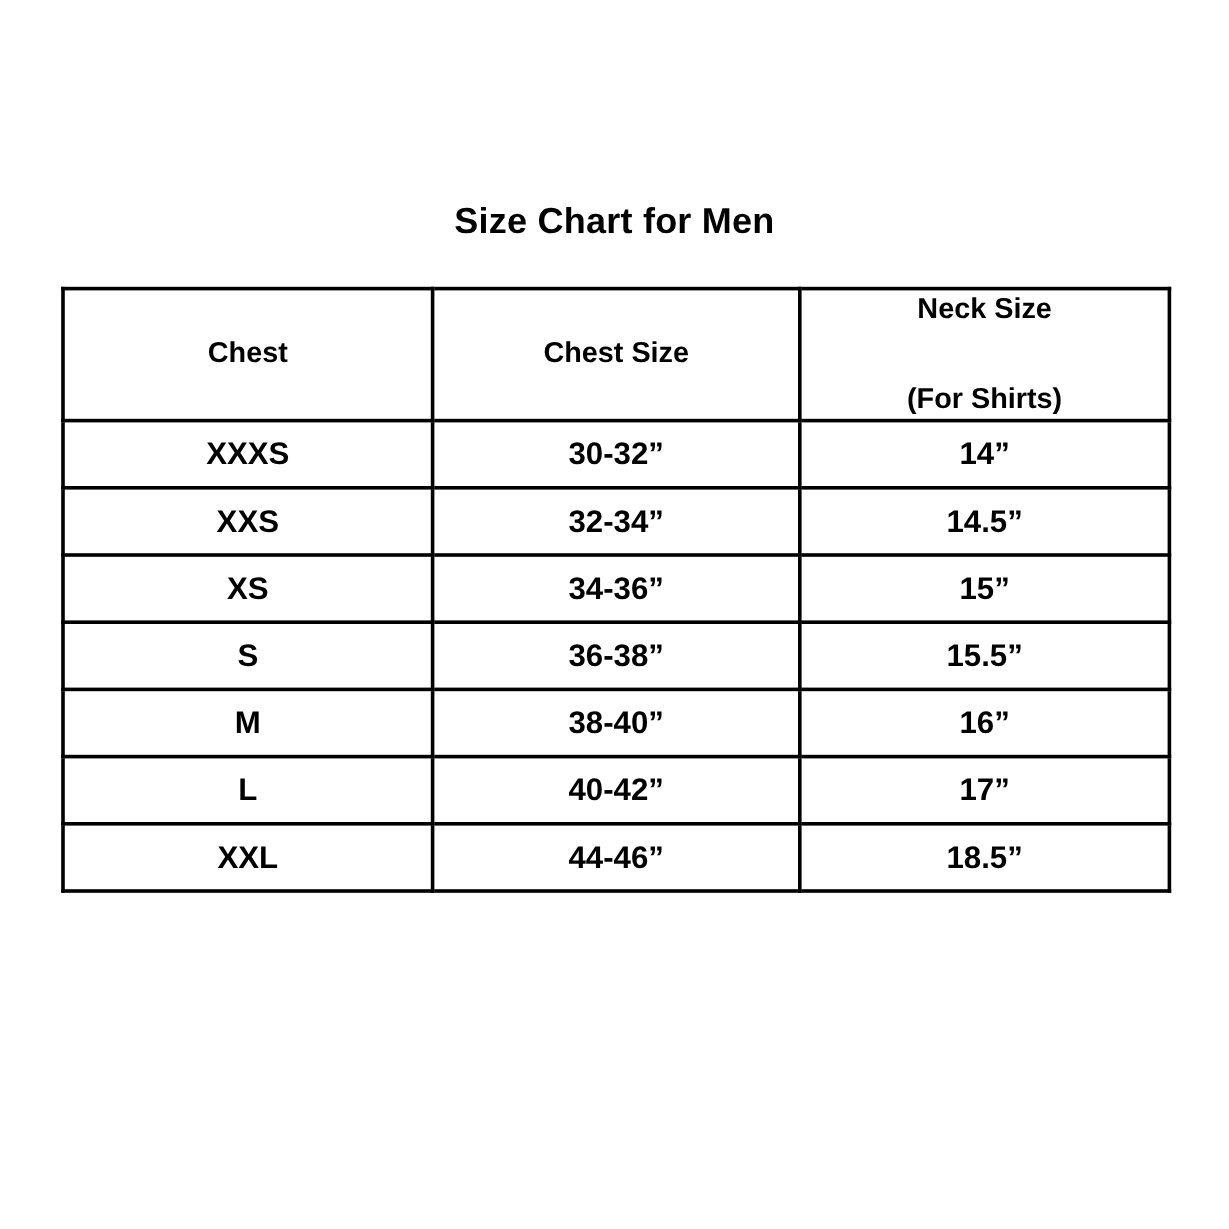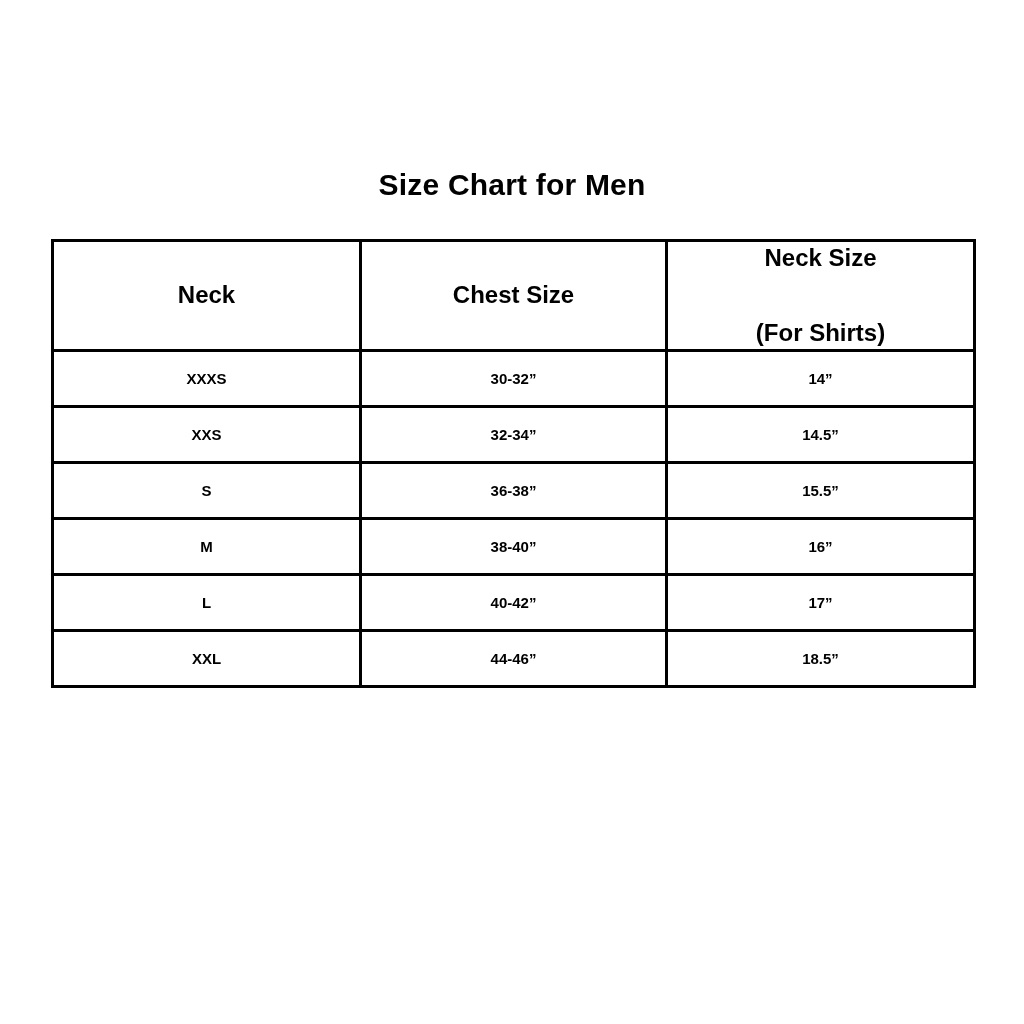--- a/index.html
+++ b/index.html
@@ -48,21 +48,21 @@
     vertical-align: middle;
     font-weight: bold;
     color: #000000;
   }
   table.size-table th {
     font-size: 24px;
     height: 94px;
     line-height: 1.28;
   }
   table.size-table td {
-    font-size: 15px;
+    font-size: 26px;
     height: 53px;
     padding: 0;
   }
   col.c-size { width: 308px; }
   col.c-chest { width: 306px; }
   col.c-neck { width: 308px; }
   .hdr-sub {
     display: block;
     font-size: 24px;
     font-weight: bold;
@@ -79,41 +79,46 @@
   <div class="table-wrap">
     <table class="size-table">
       <colgroup>
         <col class="c-size">
         <col class="c-chest">
         <col class="c-neck">
       </colgroup>
       <thead>
         <tr>
           <th>
-            <span>Neck</span>
+            <span>Chest</span>
           </th>
           <th>
             <span>Chest Size</span>
           </th>
           <th>
             <span>Neck Size</span>
             <span class="hdr-sub">(For Shirts)</span>
           </th>
         </tr>
       </thead>
       <tbody>
         <tr>
           <td>XXXS</td>
           <td>30-32”</td>
           <td>14”</td>
         </tr>
         <tr>
           <td>XXS</td>
           <td>32-34”</td>
           <td>14.5”</td>
+        </tr>
+        <tr>
+          <td>XS</td>
+          <td>34-36”</td>
+          <td>15”</td>
         </tr>
         <tr>
           <td>S</td>
           <td>36-38”</td>
           <td>15.5”</td>
         </tr>
         <tr>
           <td>M</td>
           <td>38-40”</td>
           <td>16”</td>

